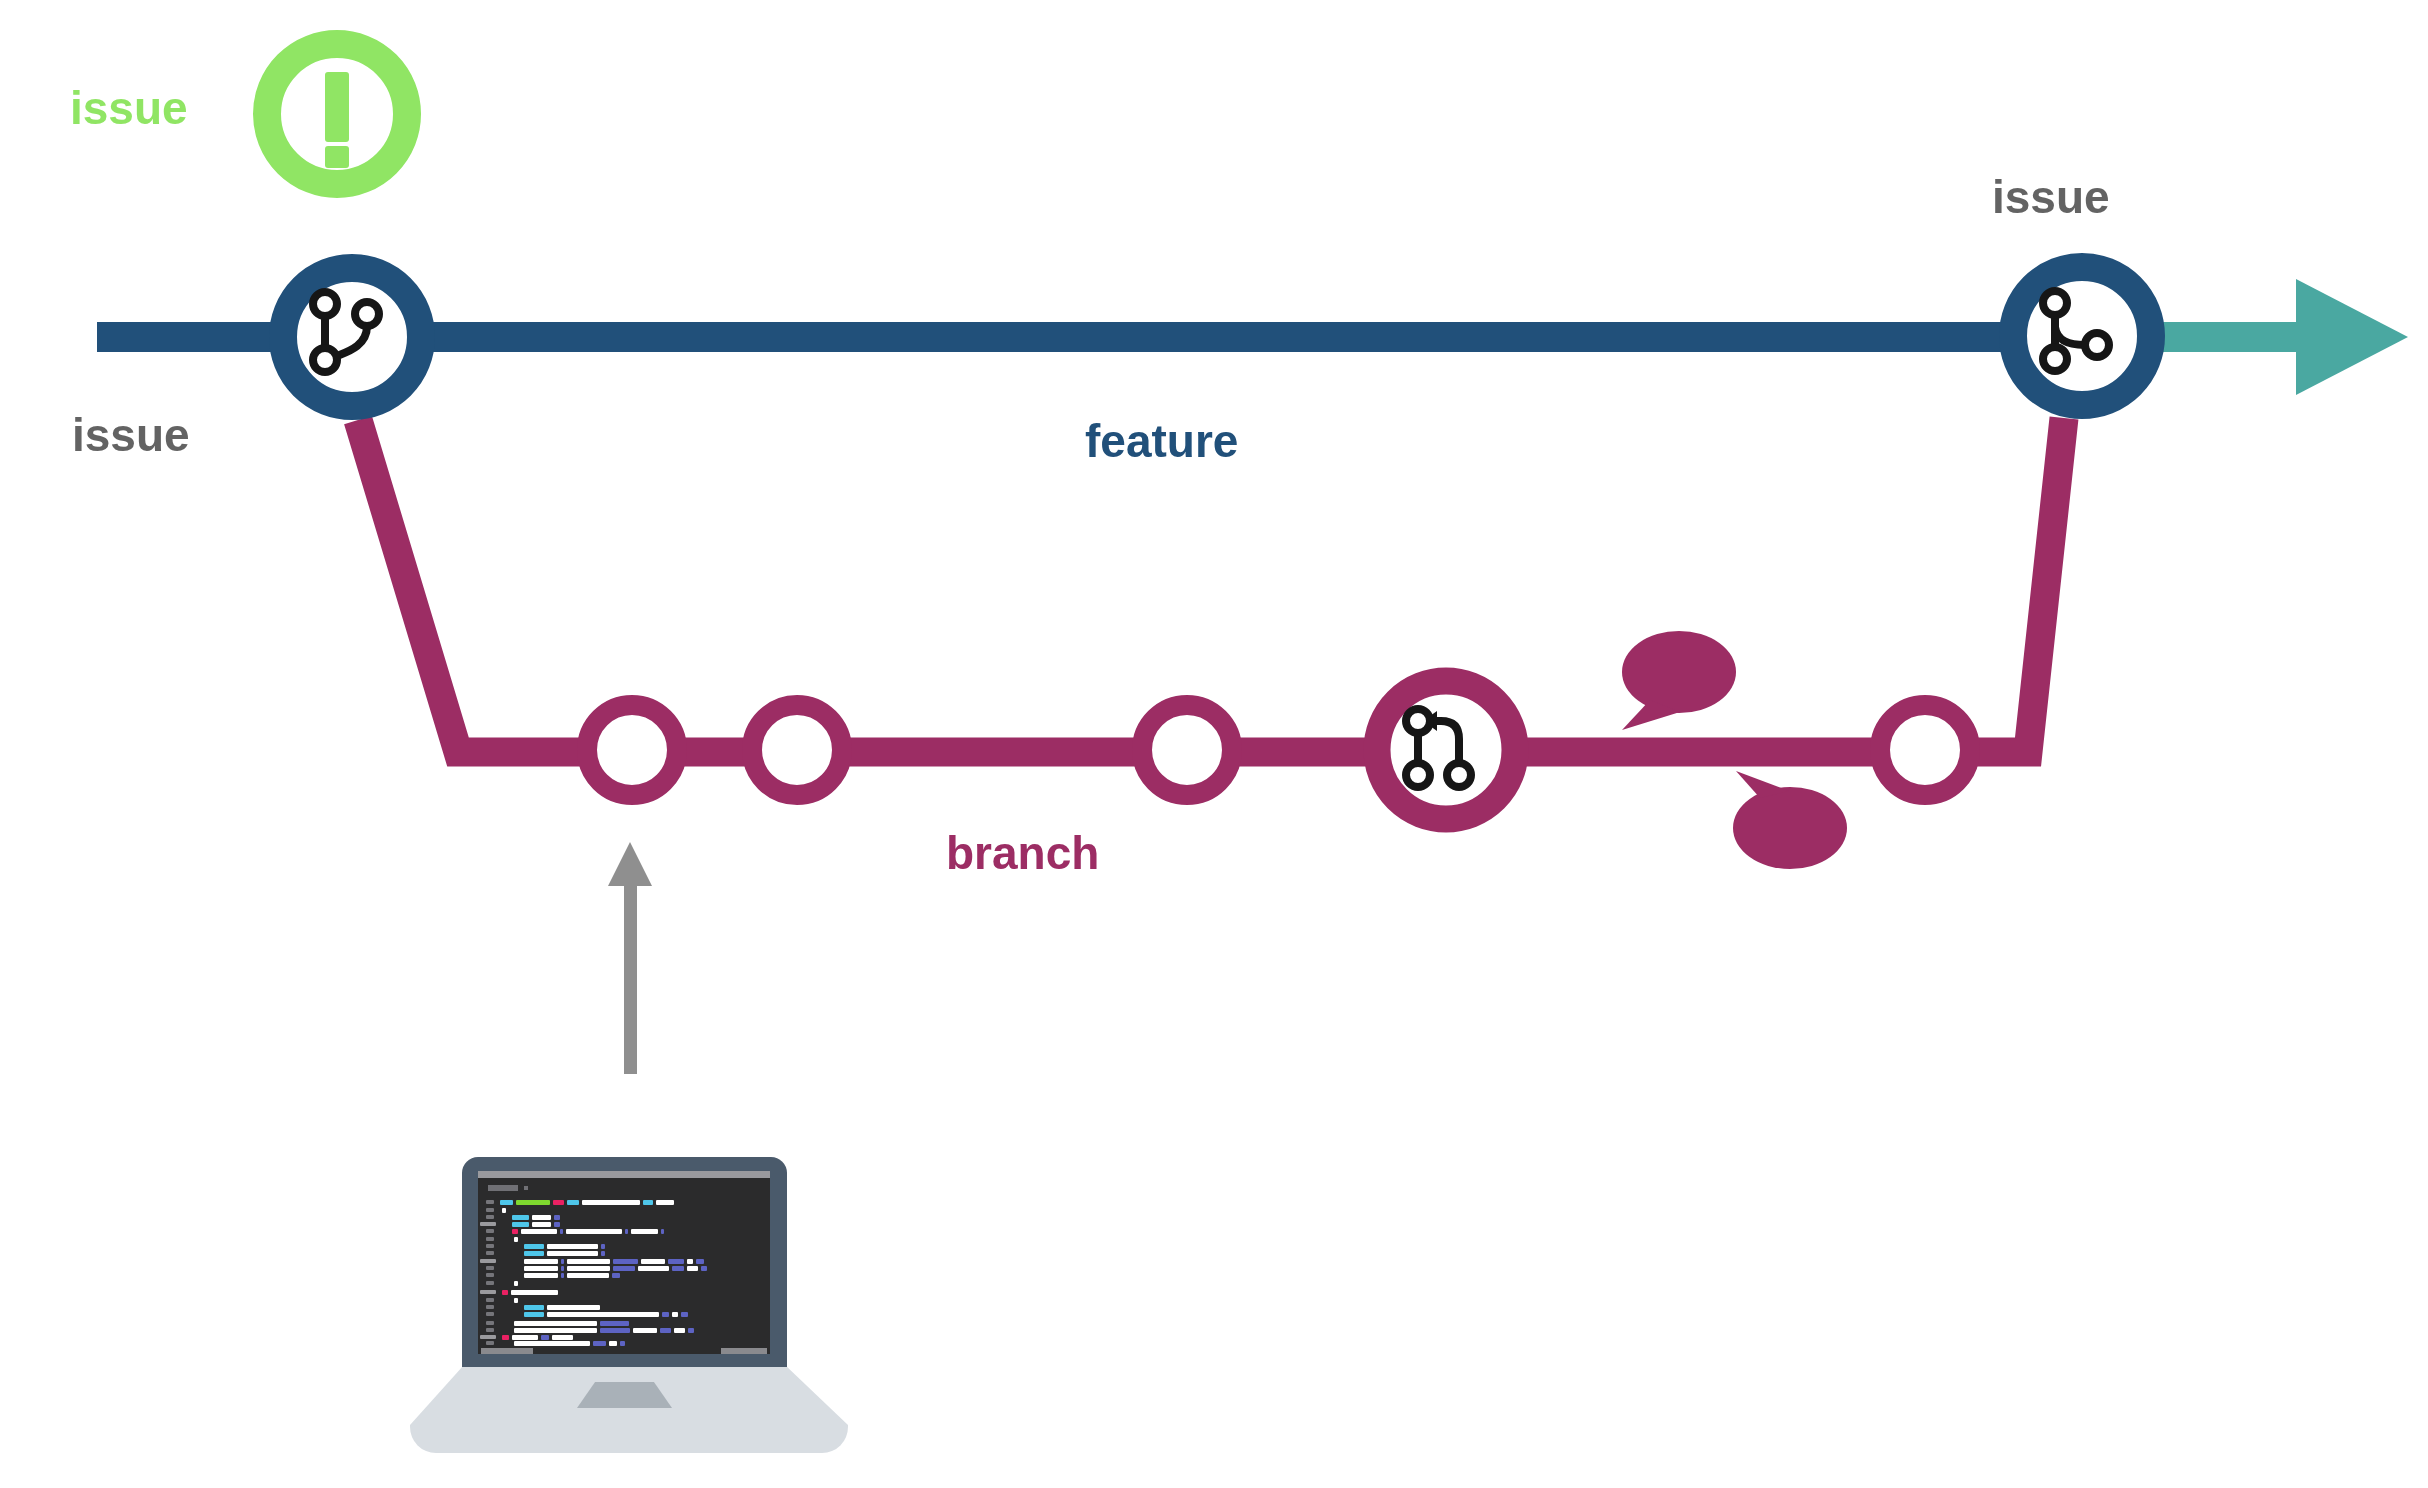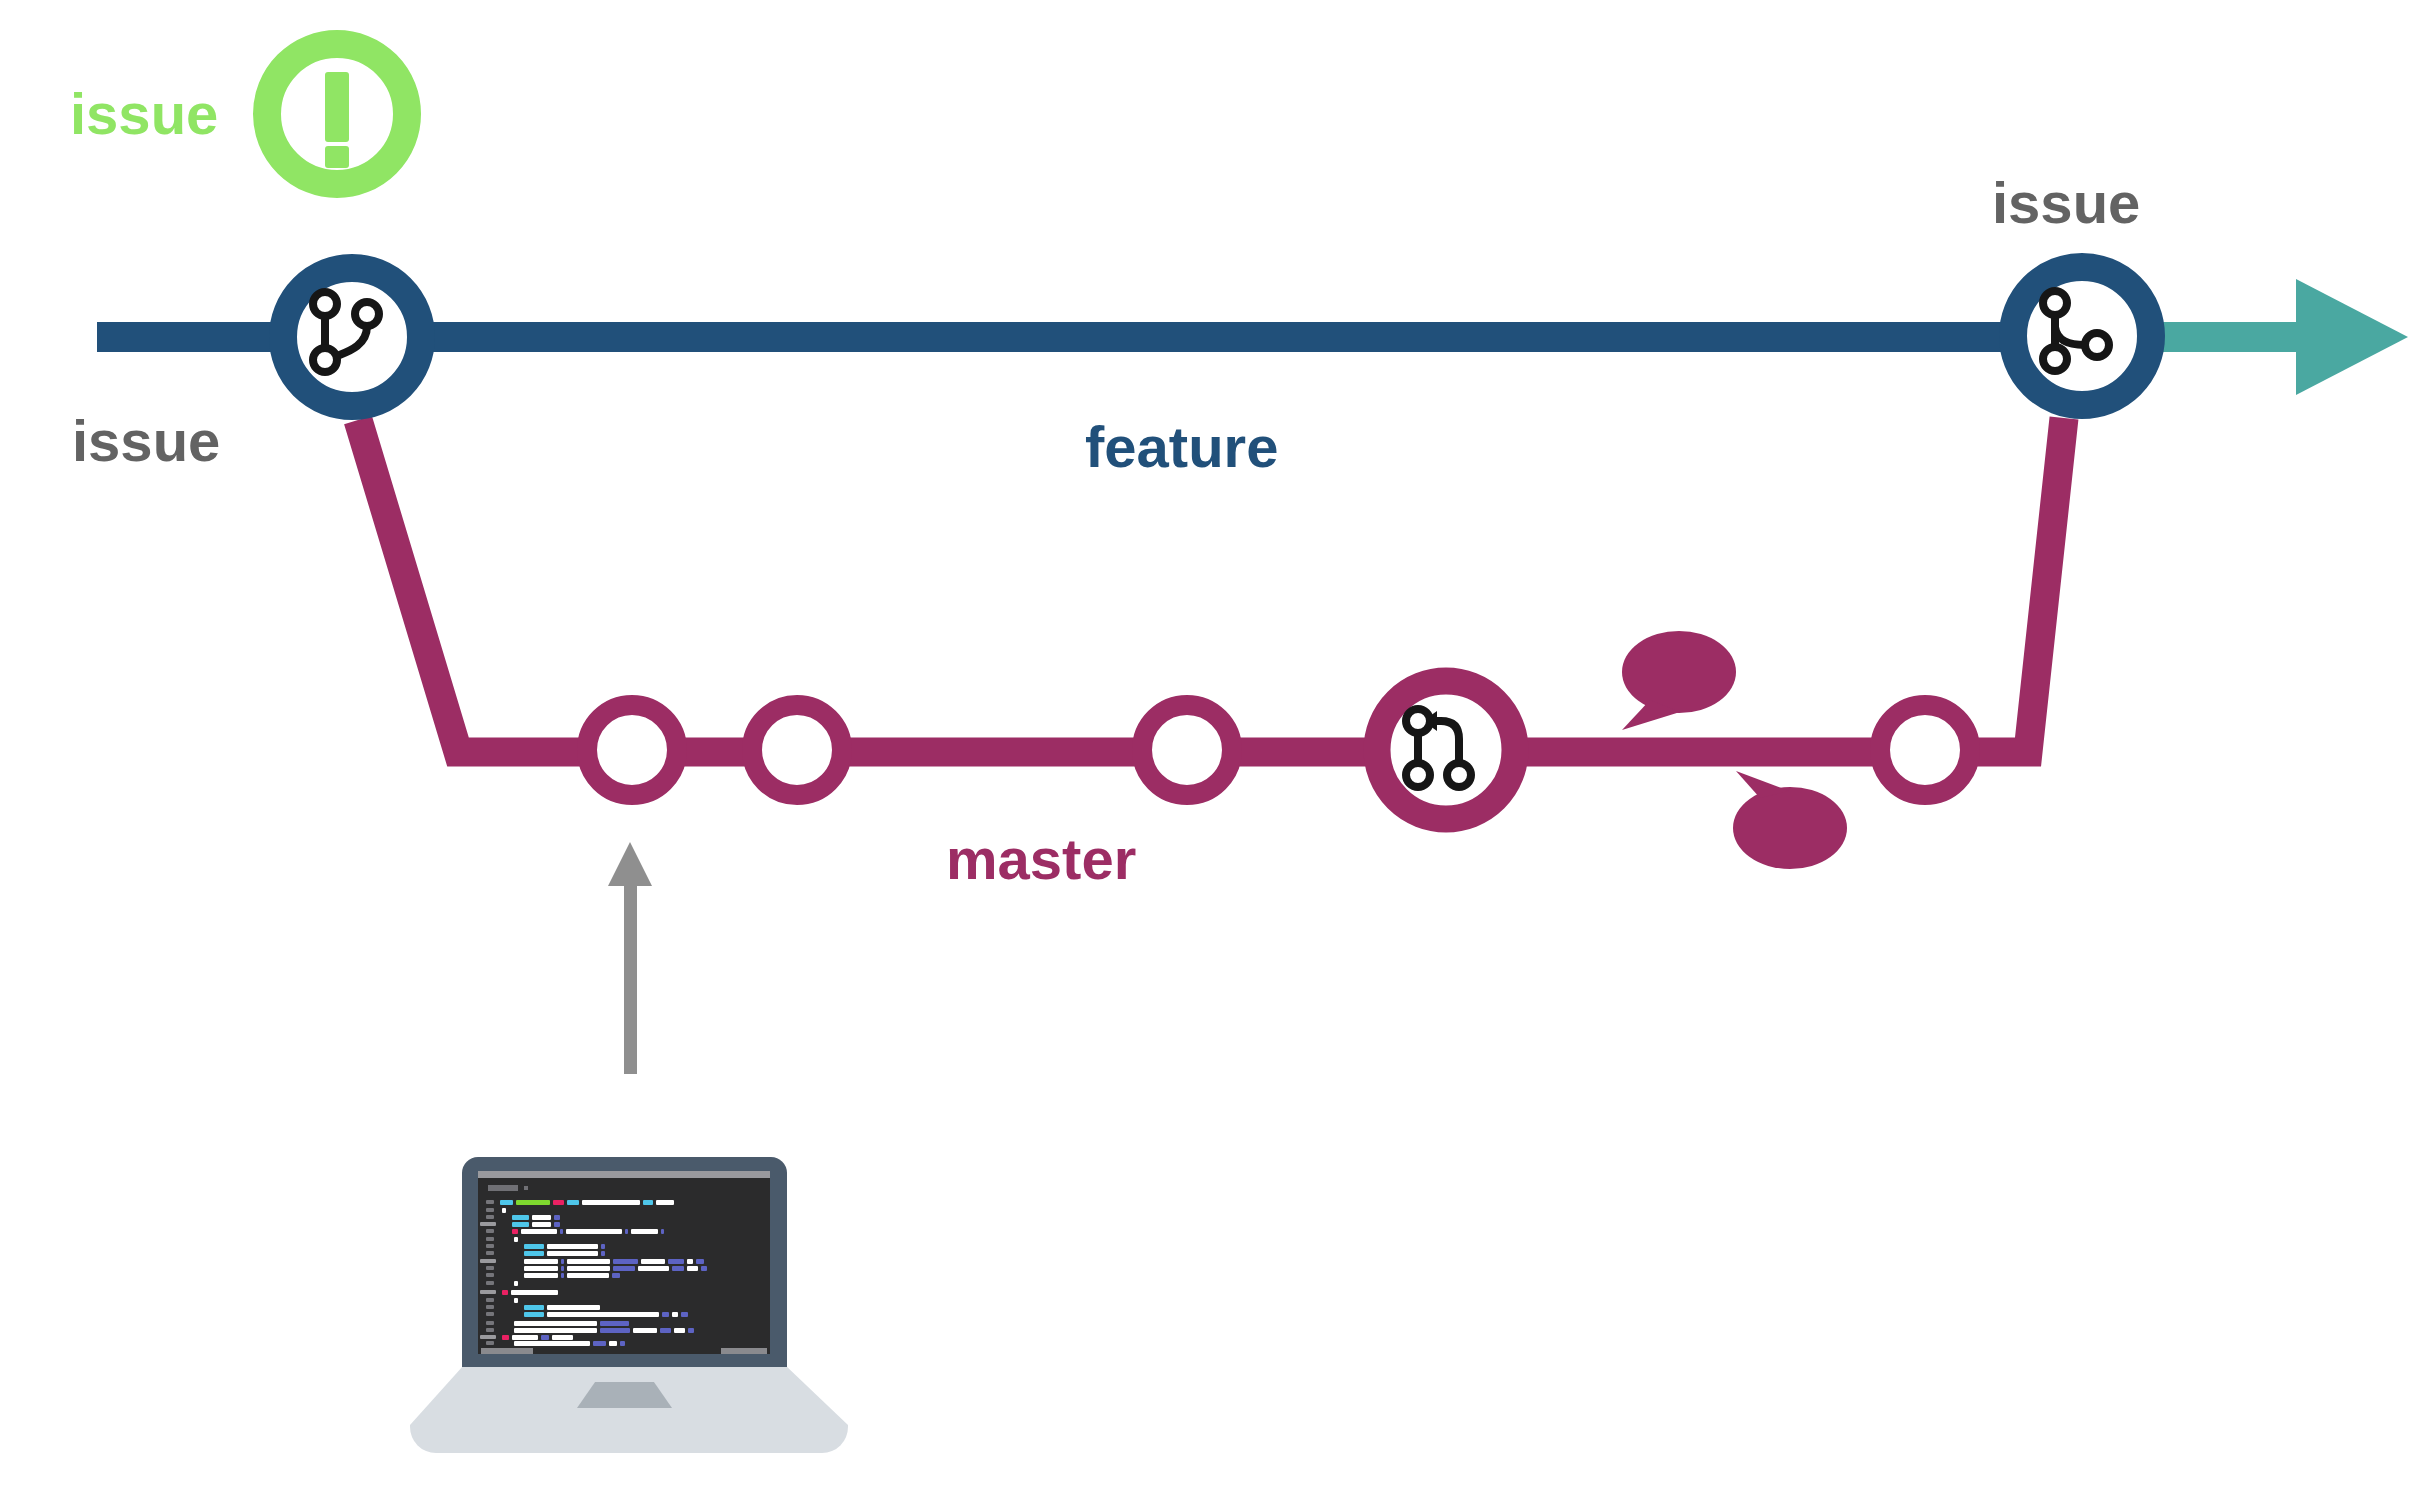--- a/index.html
+++ b/index.html
@@ -2,21 +2,21 @@
 <html style="--master_blue: #21507A; --feature_magenta: #9C2D64; --teal: #4AA8A1; --issue_green: #90E564; --label_gray: #636363; --arrow_gray: #8F8F8F; --icon_black: #161616; --laptop_lid: #4A5A6B; --laptop_base: #D8DDE2; --laptop_trackpad: #A9B1B8; --screen_bg: #2B2B2C; --screen_topbar: #9A9A9E; --tab_gray: #707075; --gutter_gray: #75757A; --status_gray: #8A8A8E; --code_cyan: #4EC6EA; --code_green: #7FD82F; --code_pink: #EA2163; --code_white: #FFFFFF; --code_indigo: #5D63C3;"><head>
 <meta charset="utf-8">
 <style>
   html,body{margin:0;padding:0;background:#fff;}
   body{width:2428px;height:1488px;position:relative;overflow:hidden;
        font-family:"Liberation Sans","DejaVu Sans",sans-serif;}
   #diagram{position:absolute;inset:0;}
   #diagram-svg{position:absolute;left:0;top:0;}
 
   
-  .lbl{position:absolute;font-weight:700;font-size:58px;line-height:1;white-space:nowrap;}
+  .lbl{position:absolute;font-weight:700;font-size:46px;line-height:1;white-space:nowrap;}
   .lbl-issue  {left:70px;  top:85px;  color:var(--issue_green);}
   .lbl-branch {left:72px;  top:412px; color:var(--label_gray);}
   .lbl-master {left:1085px;top:418px; color:var(--master_blue);}
   .lbl-merge  {left:1992px;top:174px; color:var(--label_gray);}
   .lbl-pr     {left:1283px;top:582px; color:var(--label_gray);}
   .lbl-feature{left:946px; top:830px; color:var(--feature_magenta);}
 
   
   .master-line{stroke:var(--master_blue);stroke-width:30px;}
   .feature-line{stroke:var(--feature_magenta);stroke-width:29px;fill:none;}
@@ -132,21 +132,21 @@
     <g>
       <rect class="gray-fill" x="624" y="884" width="13" height="190"></rect>
       <polygon class="gray-fill" points="608,886 652,886 630,842"></polygon>
     </g>
   </svg>
 
   <div class="lbl lbl-issue">issue</div>
   <div class="lbl lbl-branch">issue</div>
   <div class="lbl lbl-master">feature</div>
   <div class="lbl lbl-merge">issue</div>
-  <div class="lbl lbl-feature">master</div>
+  <div class="lbl lbl-feature">branch</div>
 
   <div>
     <div class="laptop-lid">
       <div class="laptop-screen">
         <div class="screen-topbar"></div>
         <div class="editor-tab"></div>
         <div class="editor-tab-dot"></div>
         <div id="code-area">
             <div class="gutter-bar" style="top: 29px; left: 8px; width: 8px;"></div>
             <div class="code-row" style="top: 29px; left: 22px;"><span class="seg-cyan" style="width: 13px;"></span><span class="seg-green" style="width: 34px;"></span><span class="seg-pink" style="width: 11px;"></span><span class="seg-cyan" style="width: 12px;"></span><span class="seg-white" style="width: 58px;"></span><span class="seg-cyan" style="width: 10px;"></span><span class="seg-white" style="width: 18px;"></span></div>

